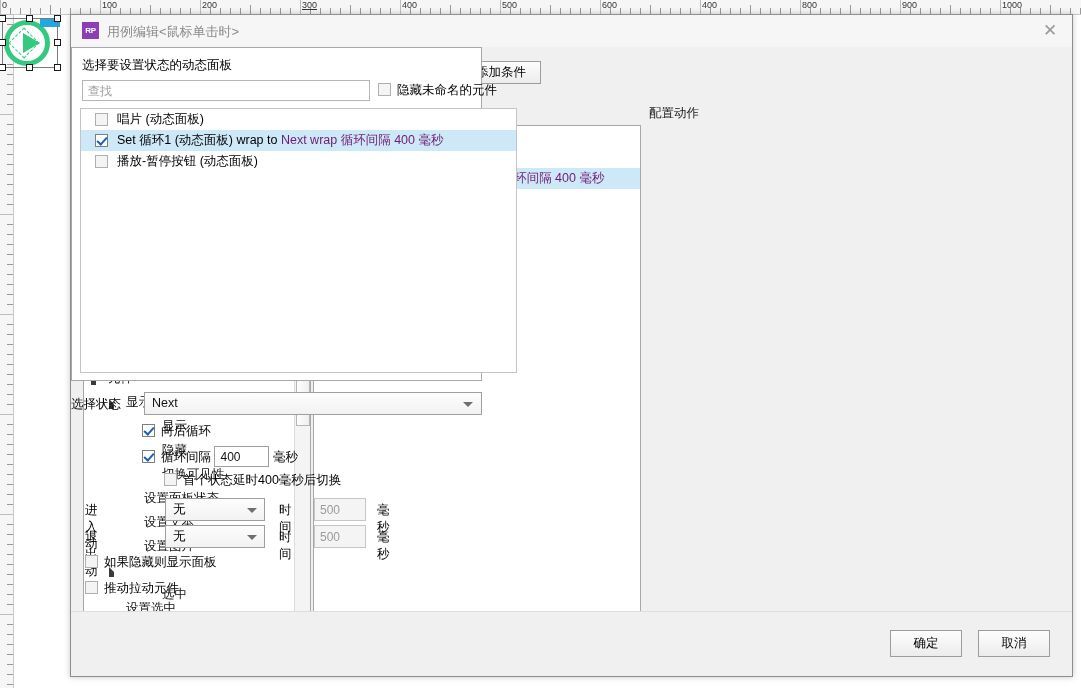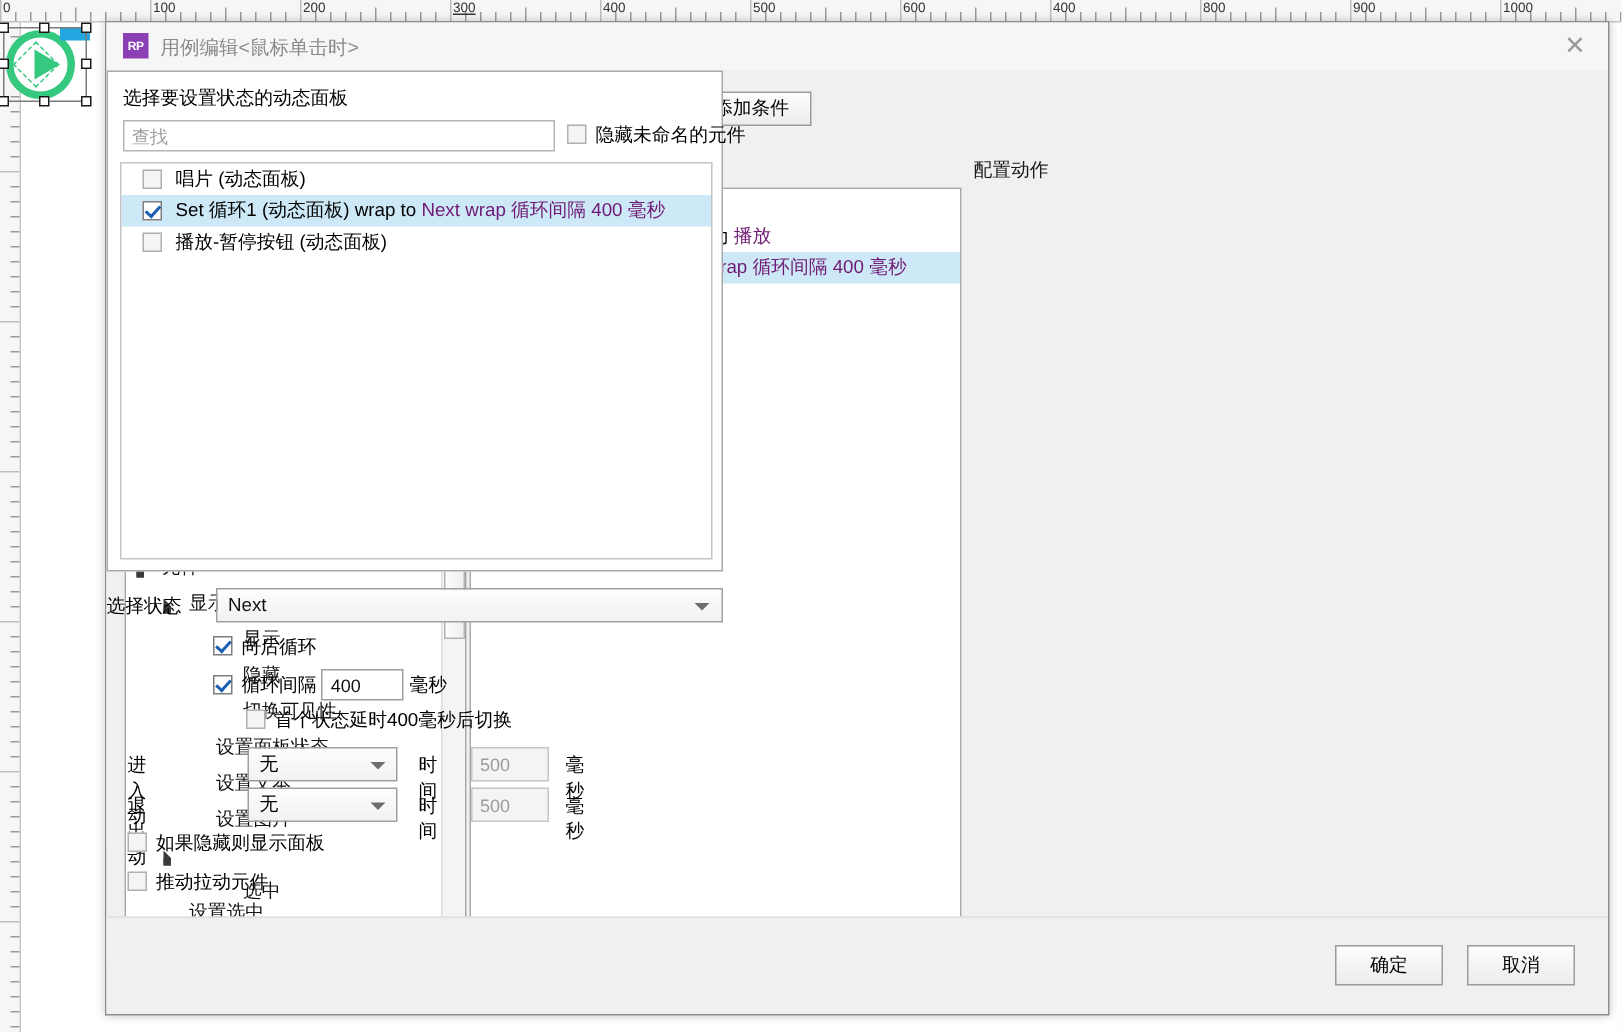--- a/index.html
+++ b/index.html
@@ -114,21 +114,21 @@
   #cfg-search{position:absolute;left:10px;top:32px;width:288px;height:21px;box-sizing:border-box;
      border:1px solid #b6b6b6;background:#fff;font-size:12px;padding:0 5px;line-height:19px;color:#111;
      font-family:"Liberation Sans",sans-serif;outline:none;}
   #cfg-search::placeholder{color:#9e9e9e;}
   #hide-unnamed{position:absolute;left:306px;top:34px;font-size:12.5px;white-space:nowrap;cursor:pointer;}
   .cb{display:inline-block;width:13px;height:13px;border:1px solid #b0b0b0;background:#f4f4f4;
      box-sizing:border-box;vertical-align:middle;position:relative;top:-1px;margin-right:6px;}
   .cb.on{background:#fff;border-color:#7d7d7d;}
   .cb.on::after{content:"";position:absolute;left:3px;top:0px;width:4px;height:8px;
      border:solid #1a5fb4;border-width:0 2px 2px 0;transform:rotate(42deg);}
-  #panel-list{position:absolute;left:8px;top:60px;width:395px;height:265px;border:1px solid #c4c4c4;
+  #panel-list{position:absolute;left:8px;top:60px;width:437px;height:265px;border:1px solid #c4c4c4;
      background:#fff;box-sizing:border-box;overflow:hidden;}
   .plist-item{height:21px;line-height:21px;font-size:12.5px;padding-left:36px;white-space:nowrap;cursor:pointer;position:relative;}
   .plist-item .cb{position:absolute;left:14px;top:4px;margin:0;}
   .plist-item.selected{background:#cde9f7;}
 
   
   #state-row{position:absolute;left:0;top:345px;width:411px;height:24px;}
   #state-label{position:absolute;left:0;top:4px;font-size:12.5px;}
   #state-select{position:absolute;left:73px;top:0;width:338px;height:23px;box-sizing:border-box;
      border:1px solid #9f9f9f;background:linear-gradient(#fdfdfd,#f2f2f2);font-size:12.5px;

